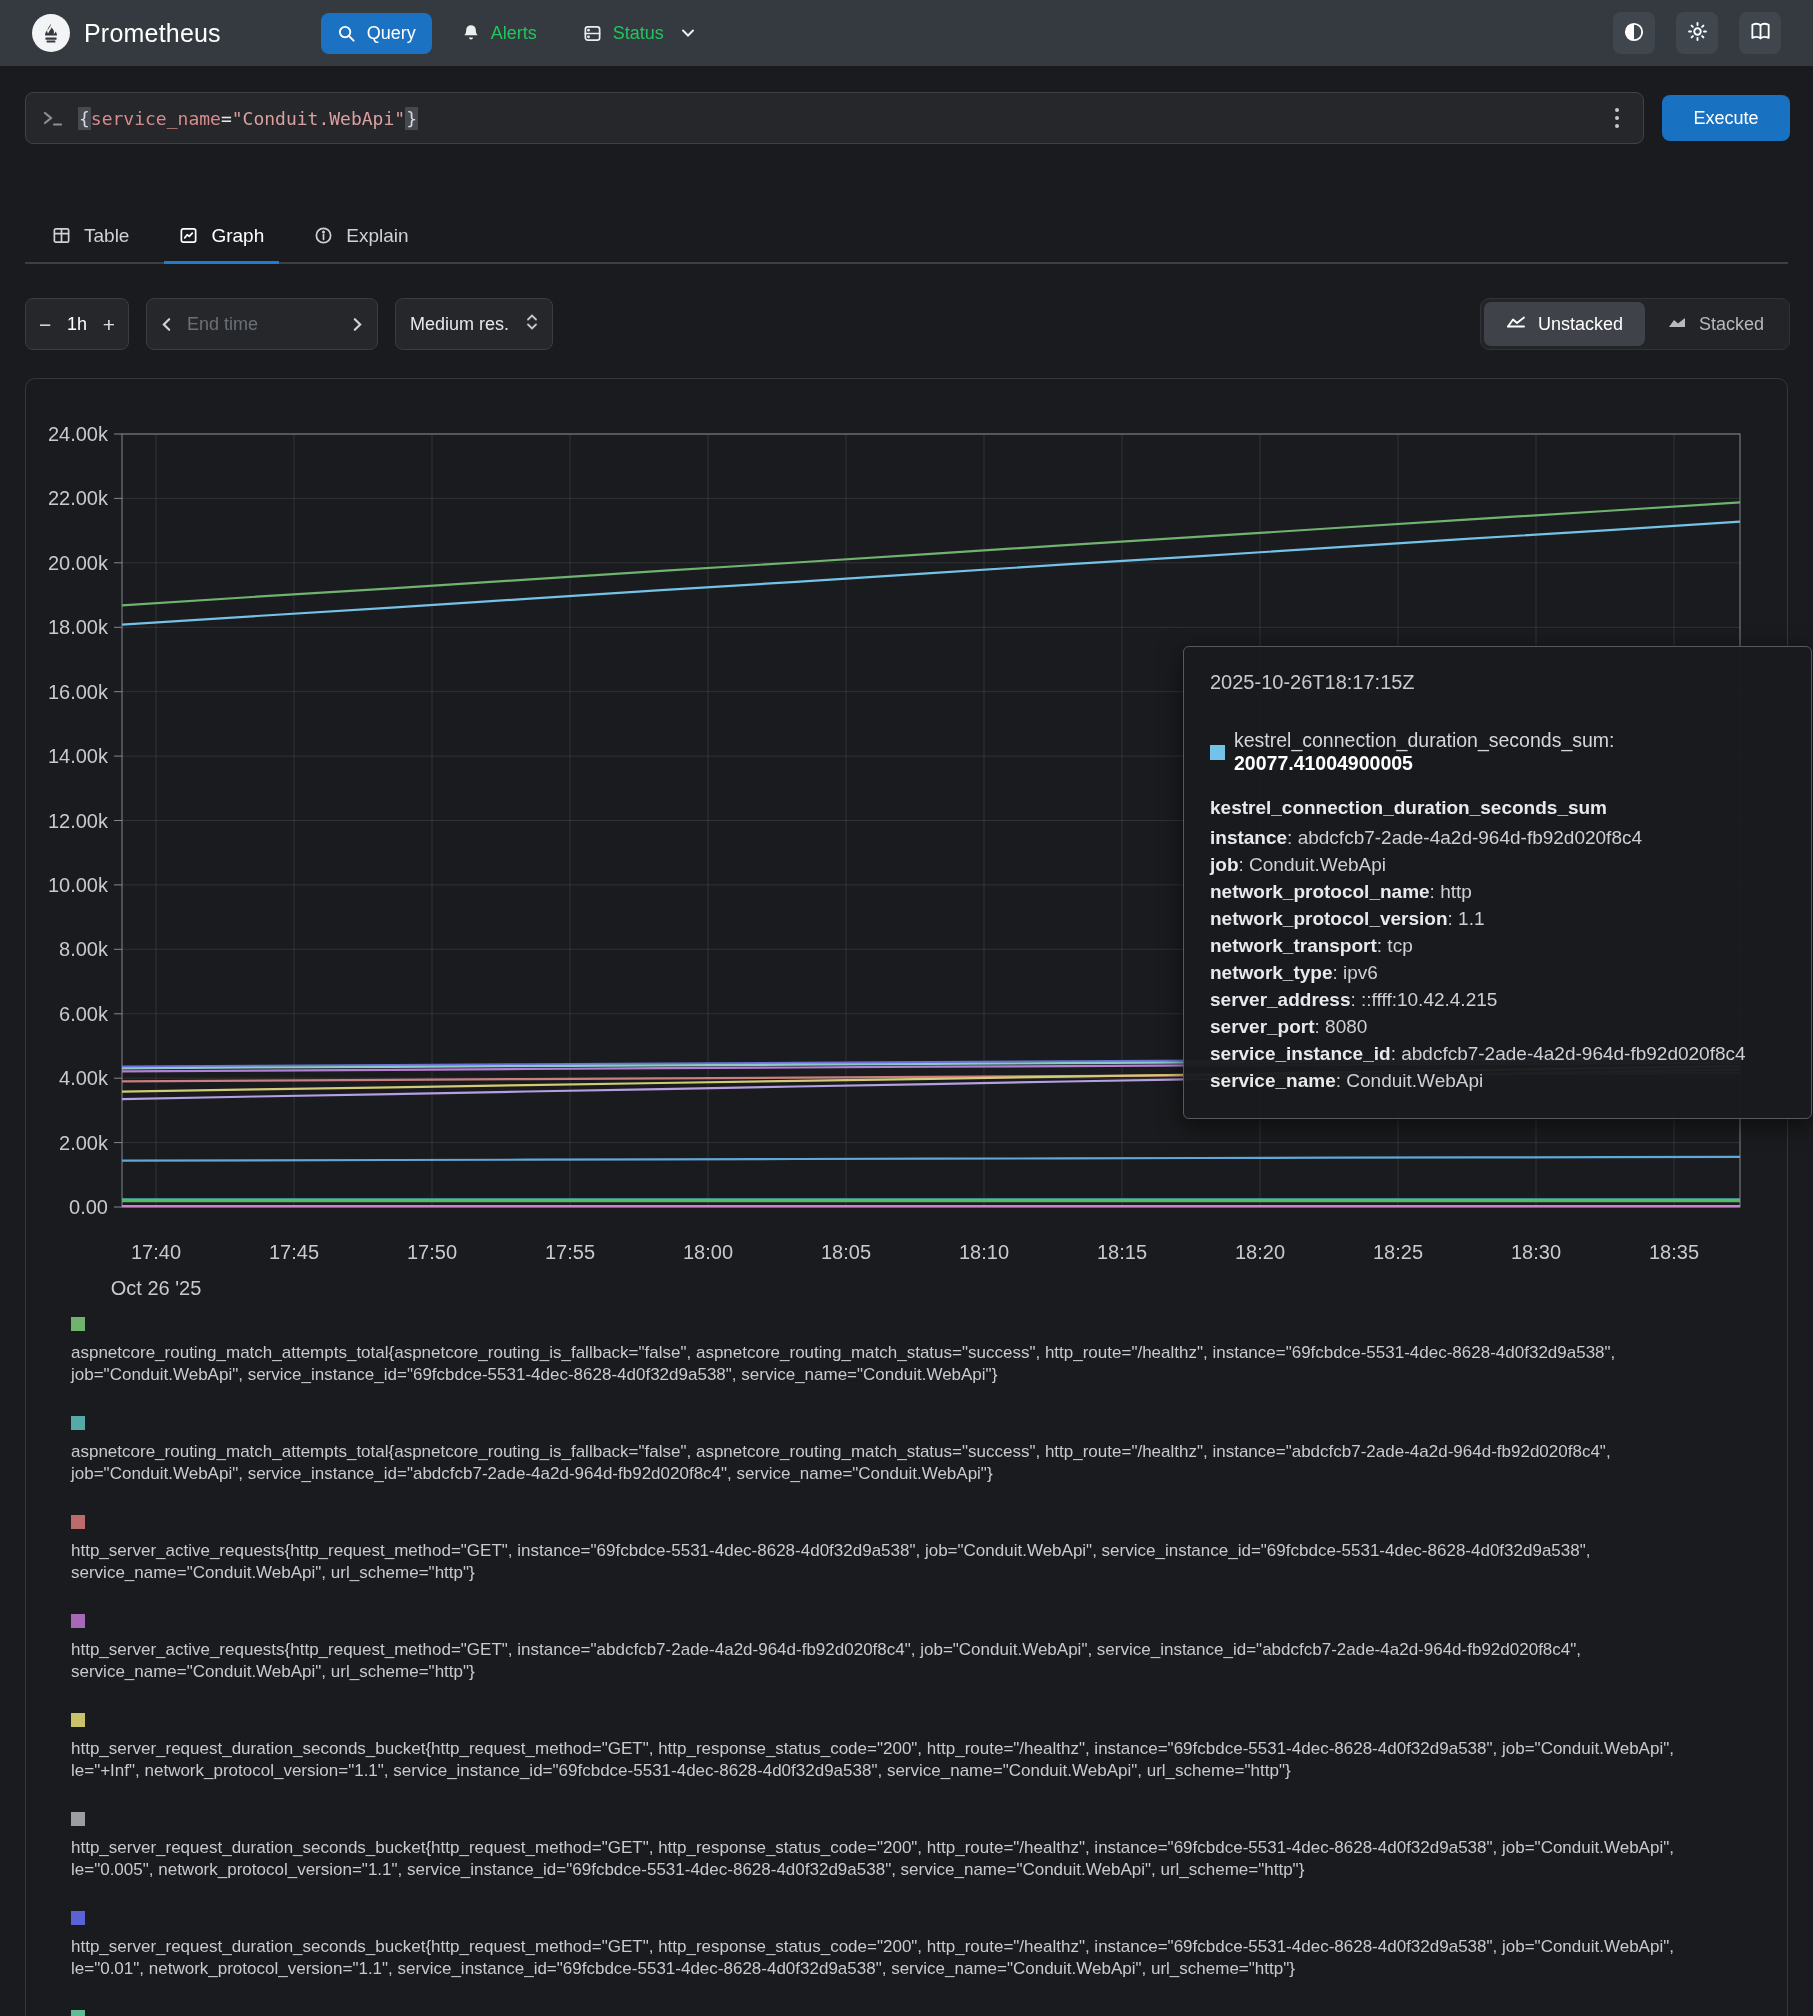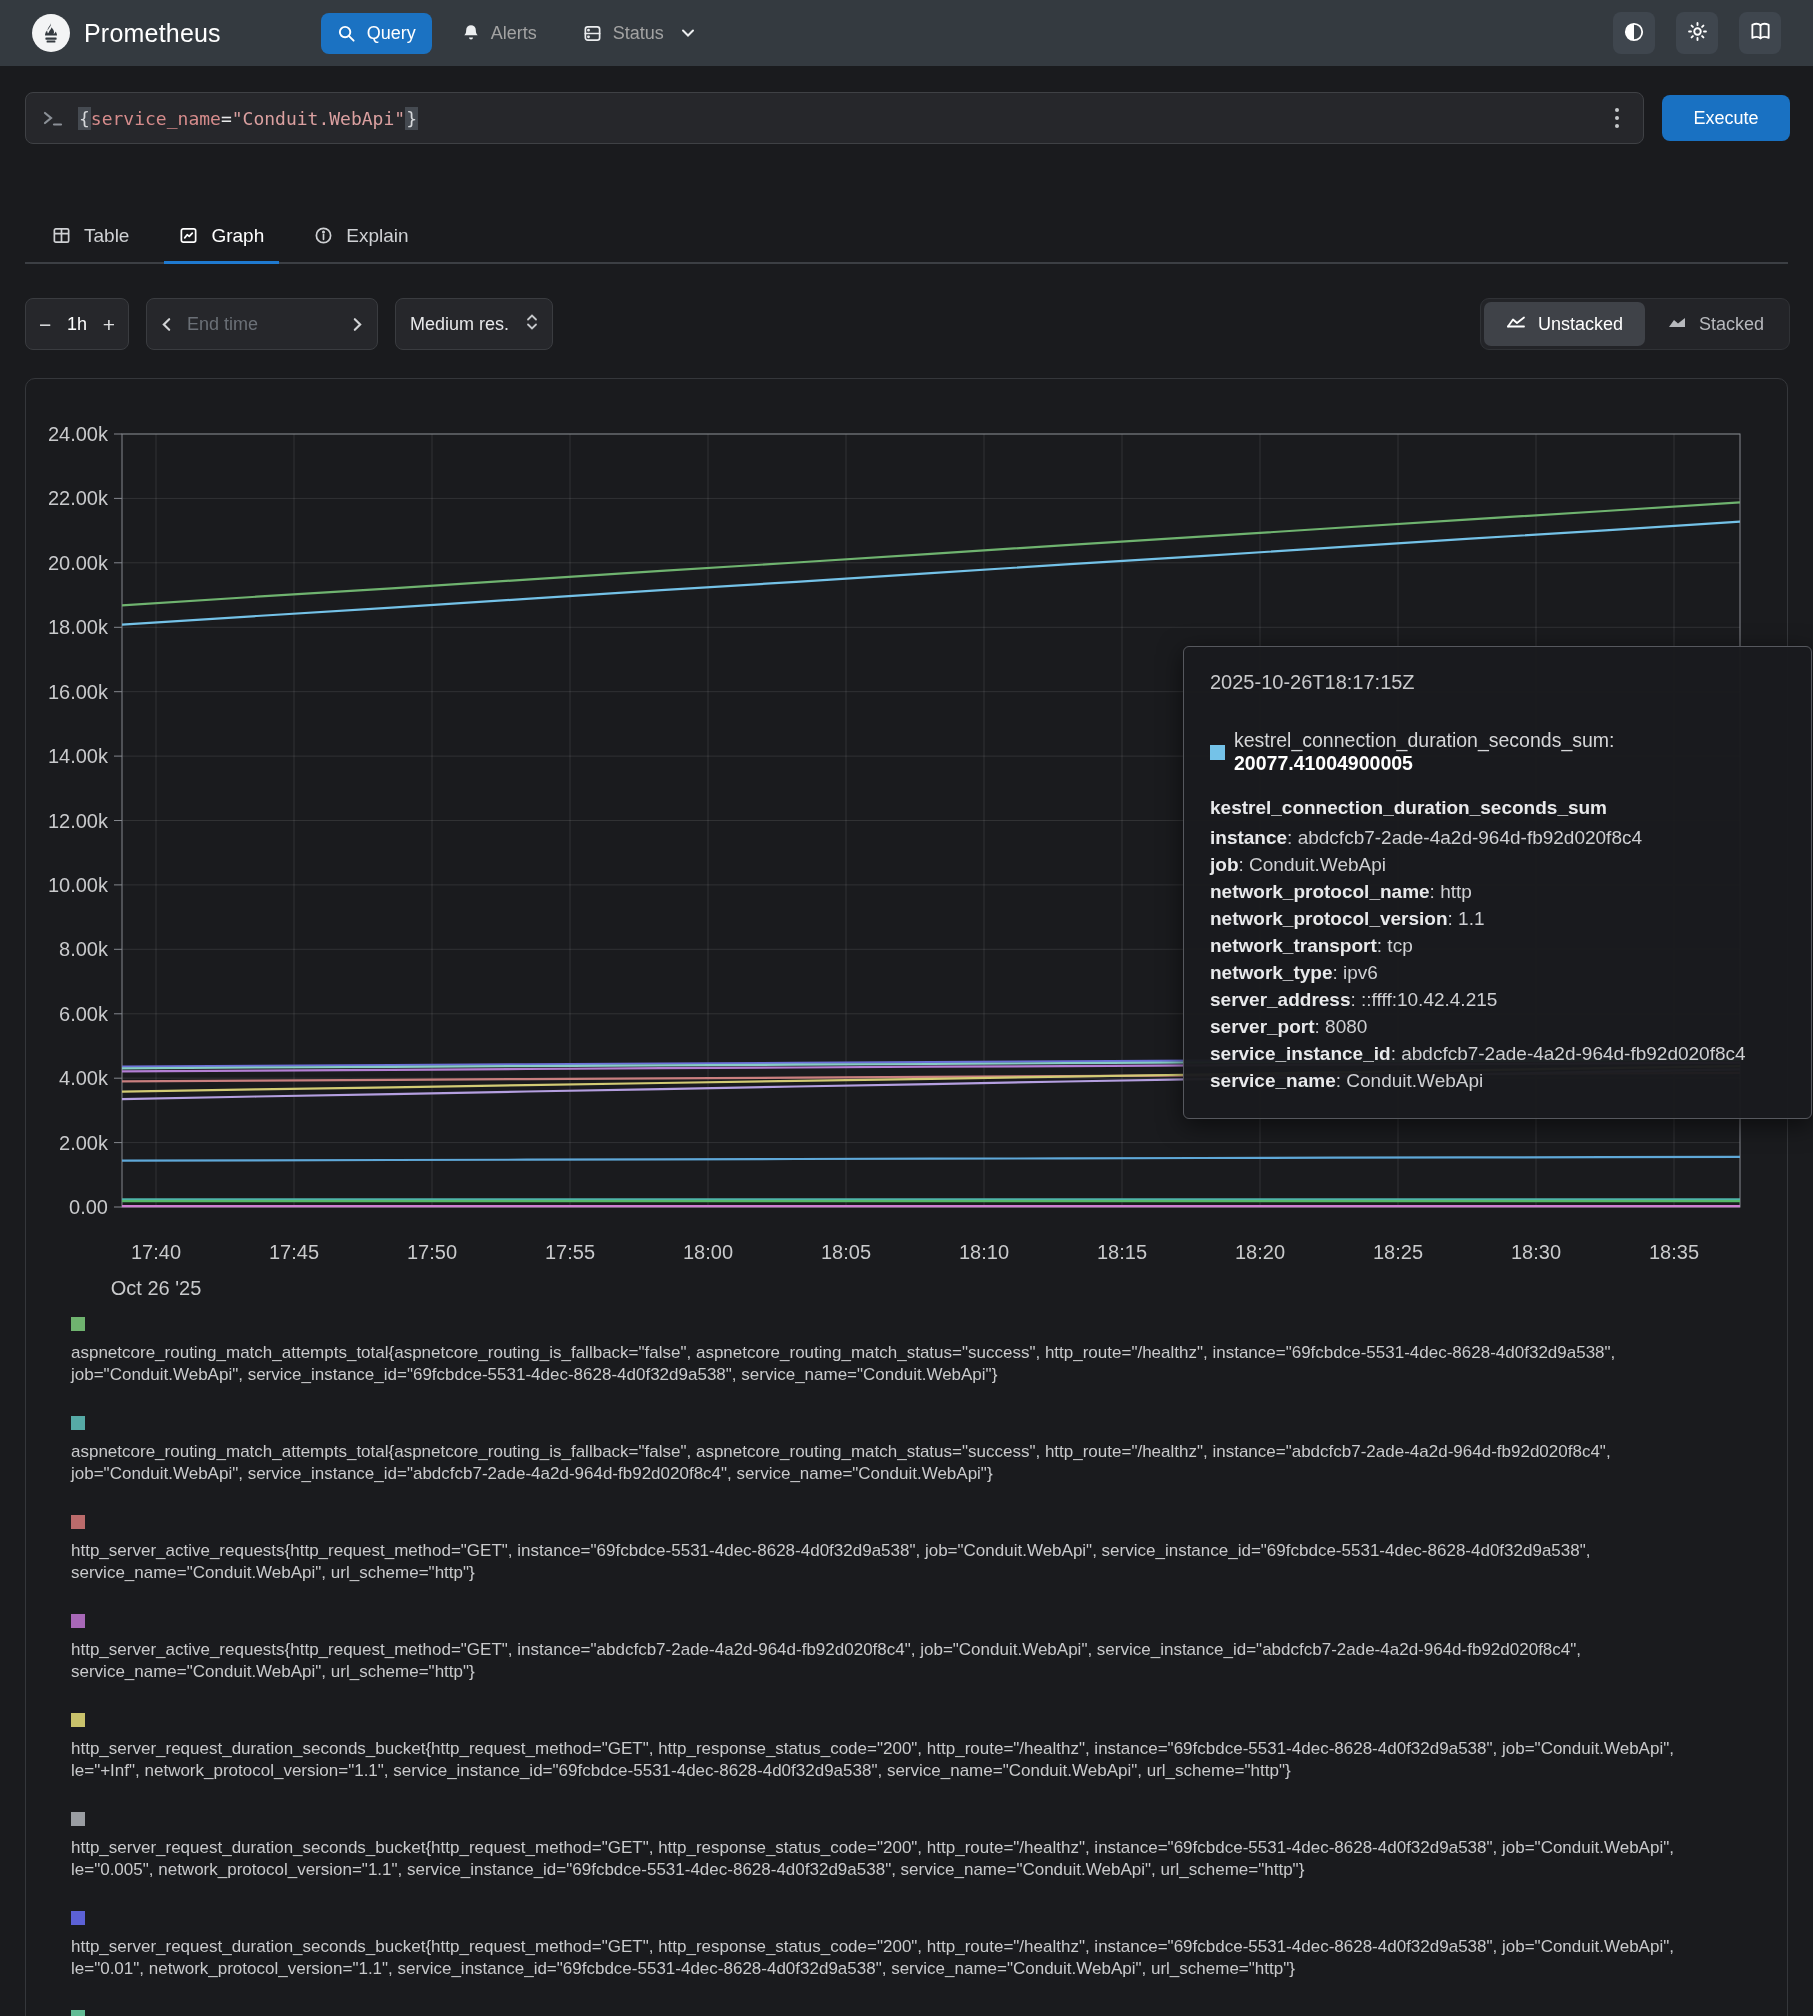--- a/index.html
+++ b/index.html
@@ -7,21 +7,21 @@
     font-family:"Liberation Sans", sans-serif; color:#e6e7e9; }
 
   
   .navbar { position:absolute; left:0; top:0; width:1813px; height:66px;
     background:#343a40; display:flex; align-items:center; padding:0 32px; }
   .brand { display:flex; align-items:center; gap:14px; }
   .logo-circle { width:38px; height:38px; border-radius:50%; background:#f3f4f5;
     display:flex; align-items:center; justify-content:center; }
   .brand-name { font-size:25px; font-weight:500; color:#fff; letter-spacing:.2px; }
   .nav-items { display:flex; align-items:center; margin-left:100px; gap:14px; }
-  .nav-btn { display:flex; align-items:center; gap:11px; font-size:18px; color:#a3a3a3;
+  .nav-btn { display:flex; align-items:center; gap:11px; font-size:18px; color:#22c55e;
     padding:10px 16px; border-radius:8px; cursor:pointer; background:transparent; border:none; }
   .nav-btn.primary { background:#1b72c2; color:#fff; }
   .nav-btn svg { display:block; }
   .nav-right { margin-left:auto; display:flex; gap:21px; }
   .icon-btn { width:42px; height:42px; border-radius:8px; background:#3f464e;
     display:flex; align-items:center; justify-content:center; border:none; cursor:pointer; }
 
   
   .query-row { position:absolute; left:25px; top:92px; width:1765px; height:52px;
     display:flex; align-items:center; gap:18px; }

